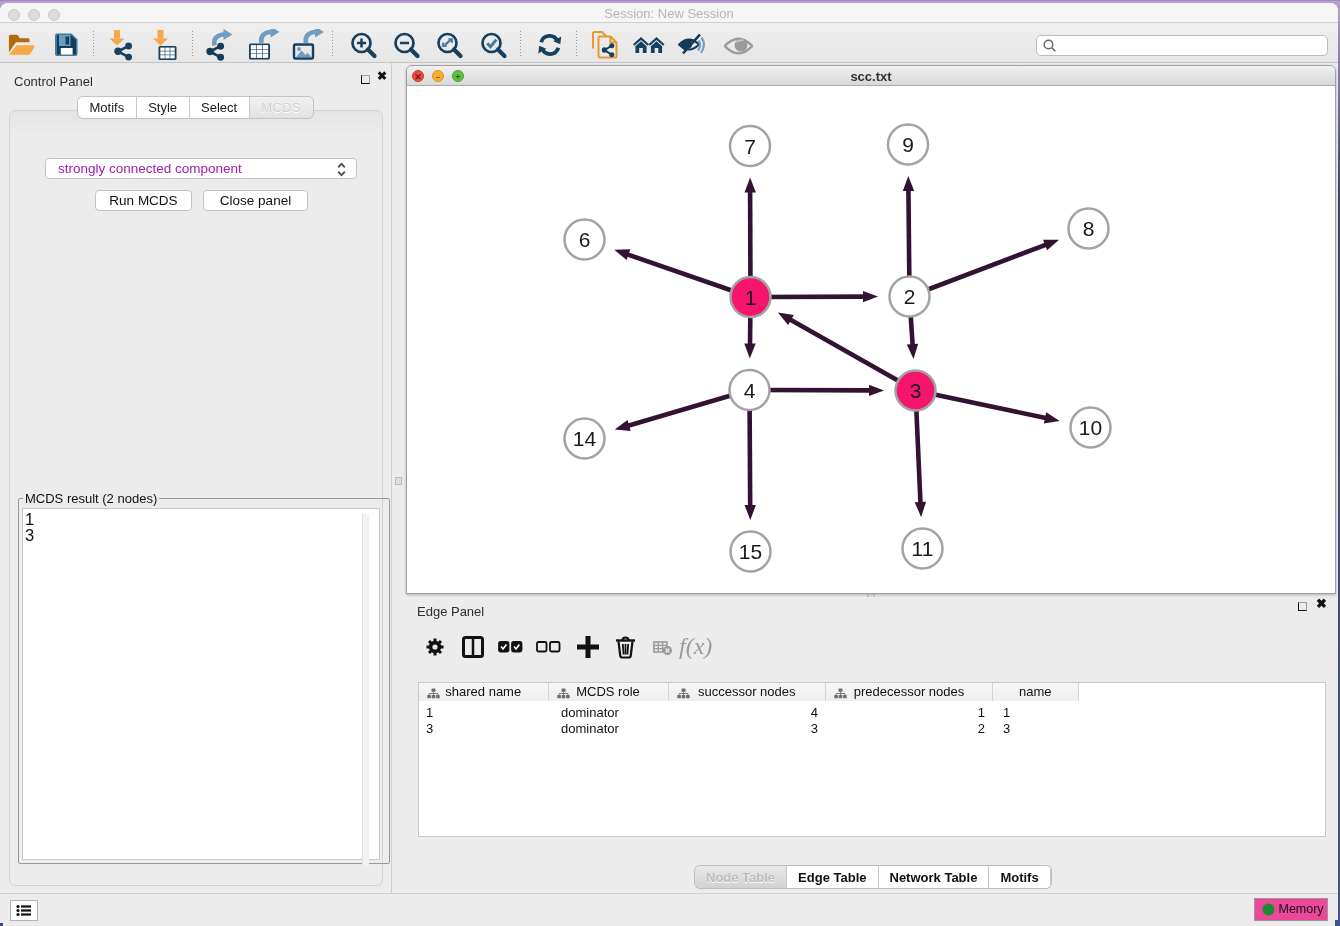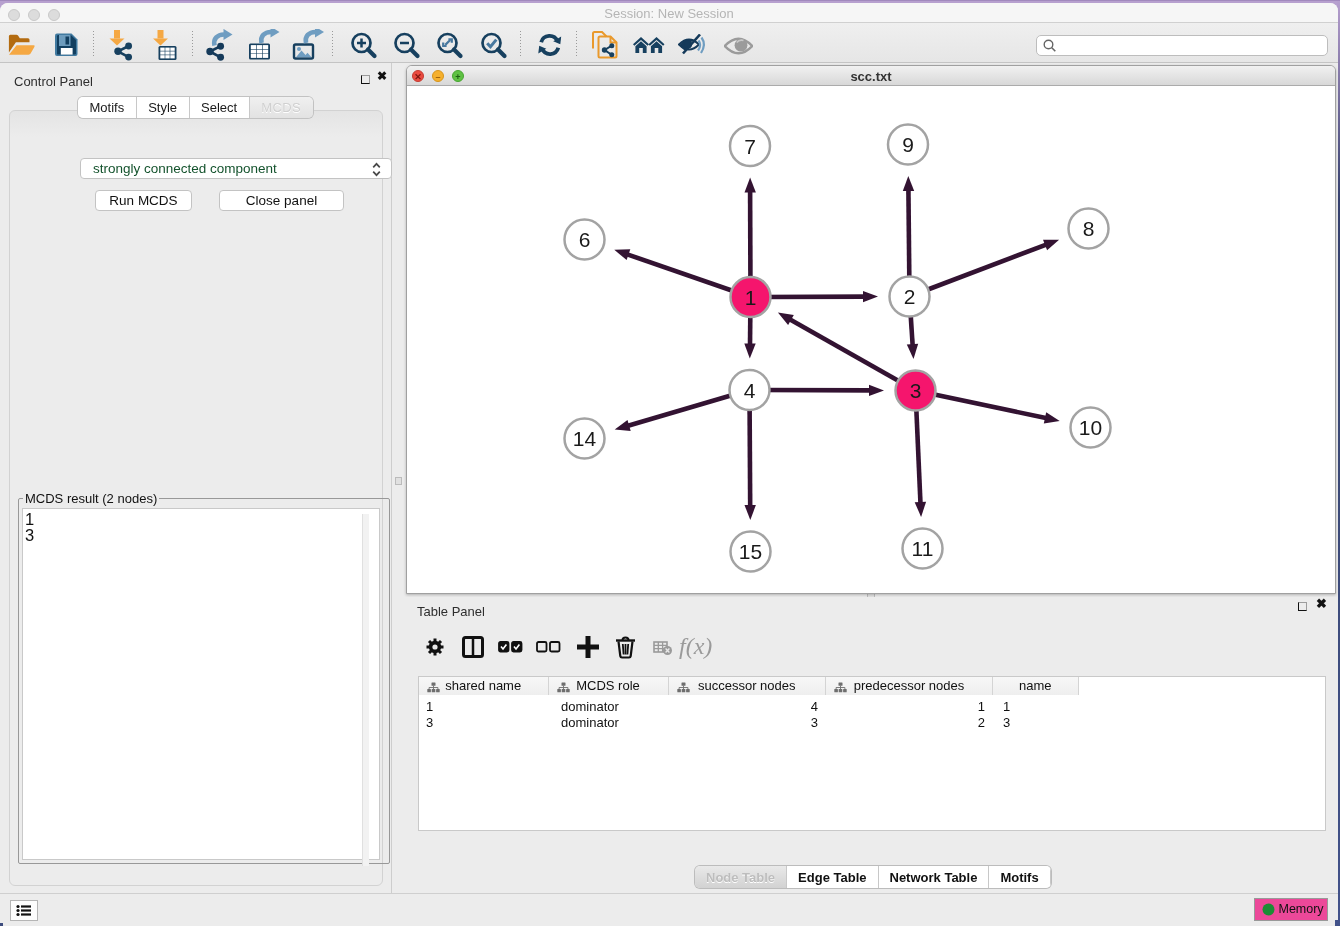--- a/index.html
+++ b/index.html
@@ -14,37 +14,37 @@
 #toolbar{left:0;top:19px;width:1338px;height:41px;background:linear-gradient(#efefef,#e6e6e6);border-top:1px solid #d0d0d0;border-bottom:1px solid #c4c4c4;}
 .tsep{top:27px;width:1px;height:28px;background:repeating-linear-gradient(#9a9a9a 0 1px,transparent 1px 3px);}
 
 #cpanel{left:0;top:60px;width:392px;height:833px;background:#ececec;border-right:1px solid #cdcdcd;}
 #cptitle{left:14px;top:11px;font-size:13px;color:#2e2e2e;}
 #cptabs{left:78px;top:34px;height:21px;display:flex;border-radius:5px;box-shadow:0 0 0 1px #c2c2c2;overflow:hidden;z-index:5;}
 .cptab{background:#fff;color:#1a1a1a;font-size:13px;padding:3px 11.5px 0 11.5px;border-right:1px solid #c8c8c8;height:21px;}
 .cptabsel{background:linear-gradient(#f0f0f0,#e2e2e2);color:#d0d0d0;border-right:none;text-shadow:0 1px 0 #fff;letter-spacing:0.4px;}
 #tabpane{left:9px;top:47px;width:374px;height:776px;border:1px solid #d2d2d2;border-radius:6px;background:linear-gradient(#e4e4e4 0,#e9e9e9 16px,#ececec 26px);}
 .label1{width:374px;text-align:center;font-size:13.5px;color:#111;}
-#combo{left:35px;top:47px;width:312px;height:21px;background:#fff;border:1px solid #c3c3c3;border-radius:4px;font-size:13.5px;color:#14532d;padding:2px 0 0 12px;margin-left:35px;}
+#combo{left:35px;top:47px;width:312px;height:21px;background:#fff;border:1px solid #c3c3c3;border-radius:4px;font-size:13.5px;color:#a21caf;padding:2px 0 0 12px;}
 .btn{height:21px;background:#fff;border:1px solid #c3c3c3;border-radius:4px;font-size:13.5px;color:#111;text-align:center;padding-top:2px;}
 fieldset{position:absolute;left:8px;top:380px;width:372px;height:373px;border:1px solid #989898;border-radius:2px;}
 fieldset legend{font-size:13px;color:#111;margin-left:4px;padding:0 2px;}
 #mcdsbox{left:3px;top:2px;width:358px;height:352px;background:#fff;border:1px solid #c9c9c9;font-size:16.5px;color:#111;line-height:16px;padding:2px 0 0 2px;}
 #mcdsscroll{right:10px;top:5px;width:7px;height:352px;background:#f2f2f2;border-left:1px solid #e0e0e0;}
 
 #netwin{left:406px;top:62px;width:930px;height:529px;border:1px solid #a0a0a0;border-radius:6px 6px 0 0;background:#fff;box-shadow:0 1px 3px rgba(0,0,0,.25);}
 #nettitle{left:0;top:0;width:928px;height:20px;background:linear-gradient(#f1f1f1,#d8d8d8);border-bottom:1px solid #ababab;border-radius:5px 5px 0 0;}
 .mac{width:12px;height:12px;border-radius:50%;top:4px;font-size:9px;line-height:12px;text-align:center;font-weight:700;}
 #netname{top:3px;left:0;width:928px;text-align:center;font-size:13px;font-weight:700;color:#333;}
 #graph{left:0;top:20px;}
 
 #tpanel{left:405px;top:594px;width:935px;height:291px;background:#ececec;}
 #tptitle{left:12px;top:7px;font-size:13px;color:#2e2e2e;}
 #tbar .abs{top:0;}
-#tabletop{left:13px;top:79px;width:908px;height:155px;background:#fff;border:1px solid #c9c9c9;}
+#tabletop{left:13px;top:85px;width:908px;height:155px;background:#fff;border:1px solid #c9c9c9;}
 .th{top:0;height:18px;background:linear-gradient(#f7f7f7,#eee);border-right:1px solid #d4d4d4;font-size:13px;color:#111;text-align:center;padding-top:1px;}
 .td{font-size:13px;color:#111;position:absolute;}
 
 #btabs{left:290px;top:269px;height:22px;display:flex;border-radius:5px;box-shadow:0 0 0 1px #bcbcbc;overflow:hidden;}
 .btab{background:#fff;color:#111;font-size:13px;font-weight:700;padding:4px 11px 0 11px;border-right:1px solid #c8c8c8;}
 .btabsel{background:linear-gradient(#e9e9e9,#d2d2d2);color:#bdbdbd;text-shadow:0 1px 0 #fff;font-weight:700;text-align:right;}
 
 #statusbar{left:0;top:890px;width:1338px;height:30px;background:#ececec;border-top:1px solid #cfcfcf;}
 #listbtn{left:10px;top:6px;width:28px;height:21px;background:#fdfdfd;border:1px solid #b5b5b5;}
 #membtn{left:1254px;top:4px;width:74px;height:23px;background:#ec4899;border:1px solid #999;font-size:12.5px;color:#111;white-space:nowrap;}
@@ -197,21 +197,21 @@
       <div class="cptab">Motifs</div>
         <div class="cptab">Style</div>
         <div class="cptab">Select</div>
         <div class="cptab cptabsel">MCDS</div>
     </div>
     <div id="tabpane" class="abs">
       <div id="combo" class="abs">strongly connected component<svg class="abs" style="right:9px;top:3px;" width="11" height="15" viewBox="0 0 11 15">
             <path d="M2.2 5.3 L5.5 1.8 L8.8 5.3 M2.2 9.7 L5.5 13.2 L8.8 9.7" fill="none" stroke="#4a4a4a" stroke-width="1.7"></path>
           </svg></div>
       <div class="btn abs" style="left:85px;top:79px;width:97px;">Run MCDS</div>
-      <div class="btn abs" style="left:193px;top:79px;width:125px;margin-left:16px;">Close panel</div>
+      <div class="btn abs" style="left:193px;top:79px;width:105px;">Close panel</div>
       <fieldset>
           <legend>MCDS result (2 nodes)</legend>
         <div id="mcdsbox" class="abs">1<br>3<div id="mcdsscroll" class="abs"></div></div>
       </fieldset>
     </div>
   </div>
 
   <div class="abs" style="left:395px;top:474px;width:7px;height:8px;background:#e0e0e0;border:1px solid #bbb;"></div>
   <div class="abs" style="left:867px;top:590px;width:8px;height:5px;background:#e2e2e2;border:1px solid #bdbdbd;"></div>
   <div id="netwin" class="abs">
@@ -276,21 +276,21 @@
 <text x="681.5" y="150.0">8</text>
 <text x="501" y="66.0">9</text>
 <text x="683.5" y="349.0">10</text>
 <text x="515.5" y="470.0">11</text>
 <text x="177.5" y="360.0">14</text>
 <text x="343.5" y="473.0">15</text>
 </g>
     </svg>
   </div>
   <div id="tpanel" class="abs">
-    <div id="tptitle" class="abs">Table Panel</div>
+    <div id="tptitle" class="abs">Edge Panel</div>
     <div class="abs" style="left:893px;top:5px;width:9px;height:9px;border:1.5px solid #111;border-top-color:#9c9c9c;border-right-color:#9c9c9c;"></div>
     <div class="abs" style="left:911px;top:-1px;font-size:13px;font-weight:700;color:#111;">✖</div>
     <div id="tbar" class="abs" style="left:0;top:36px;">
       <svg class="abs" style="left:20px;top:4px;" width="20" height="20" viewBox="0 0 20 20">
           <g fill="#111">
             <circle cx="10" cy="10" r="6.2"></circle>
             <g stroke="#111" stroke-width="3">
               <line x1="10" y1="10" x2="18.50" y2="10.00"></line>
               <line x1="10" y1="10" x2="16.01" y2="16.01"></line>
               <line x1="10" y1="10" x2="10.00" y2="18.50"></line>

